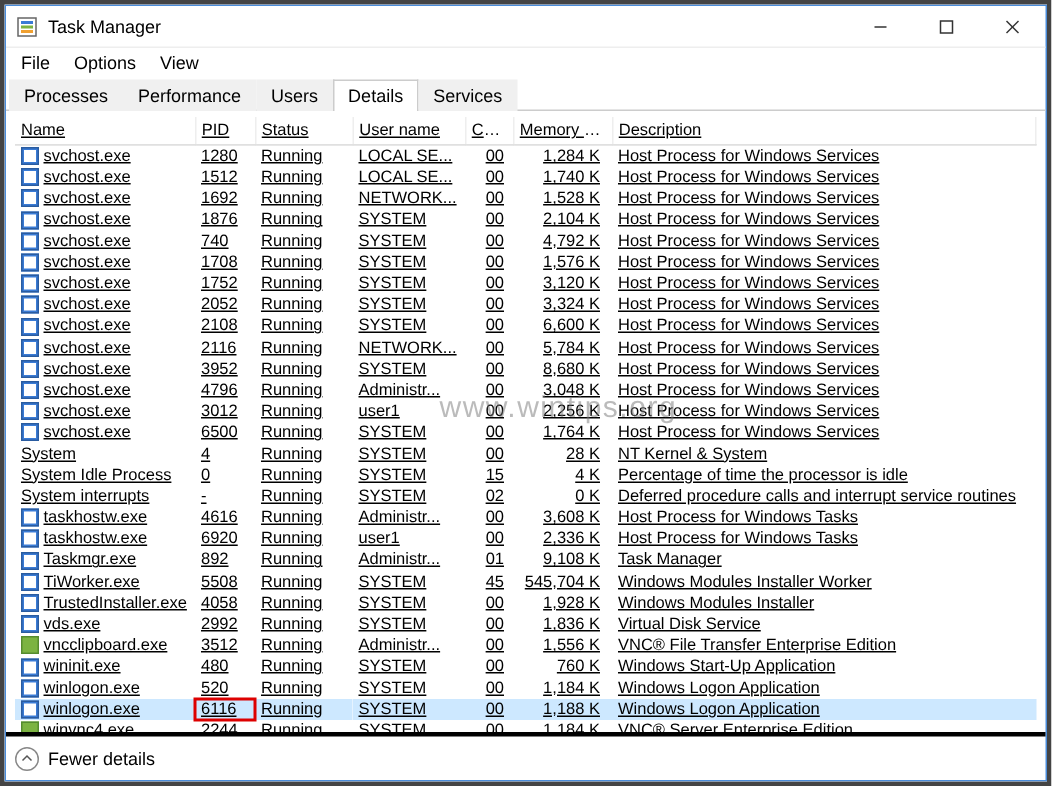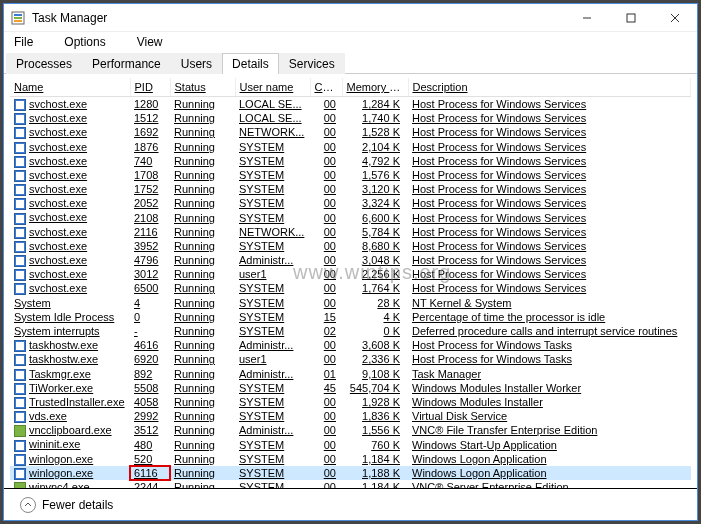--- a/index.html
+++ b/index.html
@@ -5,21 +5,21 @@
   * { box-sizing: border-box; }
   html, body { margin: 0; padding: 0; font-family: "Segoe UI", Tahoma, sans-serif; font-size: 11px; color: #000; }
   .outer-frame { border: 3px solid #444; width: 701px; height: 524px; background: #fff; position: relative; overflow: hidden; }
   .window { width: 100%; height: 100%; display: flex; flex-direction: column; border: 1px solid #4a8cda; }
   .titlebar { height: 28px; display: flex; align-items: center; padding: 0 0 0 6px; border-bottom: 1px solid #eee; }
   .titlebar-icon { width: 16px; height: 16px; margin-right: 6px; display: flex; align-items:center; justify-content:center;}
   .titlebar-title { flex: 1; font-size: 12px; }
   .win-controls { display: flex; }
   .win-btn { width: 44px; height: 28px; display:flex; align-items:center; justify-content:center; }
   .win-btn svg { stroke:#333; }
-  .menubar { height: 20px; display: flex; align-items: center; padding: 0 4px; gap: 19px; }
+  .menubar { height: 20px; display: flex; align-items: center; padding: 0 4px; gap: 4px; }
   .menubar span { padding: 2px 6px; font-size: 12px; }
   .tabs { display: flex; border-bottom: 1px solid #ccc; padding-left: 2px; height: 22px; align-items: center;}
   .tab { padding: 3px 9px; font-size: 12px; border: 1px solid transparent; border-bottom: none; position: relative; top:1px; background:#f0f0f0;}
   .tab.active { border-color: #ccc; background: #fff; }
   .table-wrap { flex: 1; overflow: hidden; padding: 4px 6px 0 6px; text-decoration: underline; }
   .grid { width: 100%; border-collapse: collapse; table-layout: fixed; }
   .grid th { text-align: left; font-weight: normal; padding: 3px 4px; border-bottom: 1px solid #e0e0e0; border-right: 1px solid #eee; white-space: nowrap; overflow:hidden; text-overflow:ellipsis;}
   .grid td { padding: 0 4px; height: 14.2px; white-space: nowrap; overflow: hidden; text-overflow: ellipsis; vertical-align: middle; font-size: 11px; line-height: 14px;}
   .grid tbody tr.selected td { background: #cde8ff; }
   .col-name { width: 120px; }
@@ -27,21 +27,21 @@
   .col-status { width: 65px; }
   .col-user { width: 75px; }
   .col-cpu { width: 32px; text-align:right;}
   .col-mem { width: 66px; text-align:right;}
   .col-desc { }
   td.num { text-align: right; padding-right: 8px; }
   td.cpu { text-align: right; padding-right: 6px;}
   .proc-icon { display:inline-block; width:12px; height:12px; vertical-align:middle; margin-right:3px; background:#3a7bd5; border:1px solid #2a5ca0; position:relative;}
   .proc-icon.app::after { content:""; position:absolute; left:1px; top:1px; width:8px; height:8px; background:#fff; }
   .proc-icon.vnc { background:#7cb342; border-color:#558b2f;}
-  .footer { height: 32px; border-top: 1px solid #000000; display: flex; align-items:center; padding: 0 16px; justify-content: space-between;}
+  .footer { height: 32px; border-top: 3px solid #000000; display: flex; align-items:center; padding: 0 6px; justify-content: space-between;}
   .fewer { display:flex; align-items:center; gap:6px; font-size:12px; }
   .circle { width:16px; height:16px; border:1px solid #888; border-radius:50%; display:flex; align-items:center; justify-content:center;}
   .endtask { padding: 3px 14px; font-size:12px; border:1px solid #adadad; background:#e1e1e1;}
   .watermark { position:absolute; top:258px; left:290px; font-size:20px; color:rgba(120,120,120,0.5); letter-spacing:1px; pointer-events:none; font-family: Arial,sans-serif;}
   .pid-box { outline:2px solid #d00; outline-offset:-1px;}
 </style>
 </head>
 <body>
 
 <div class="outer-frame">

